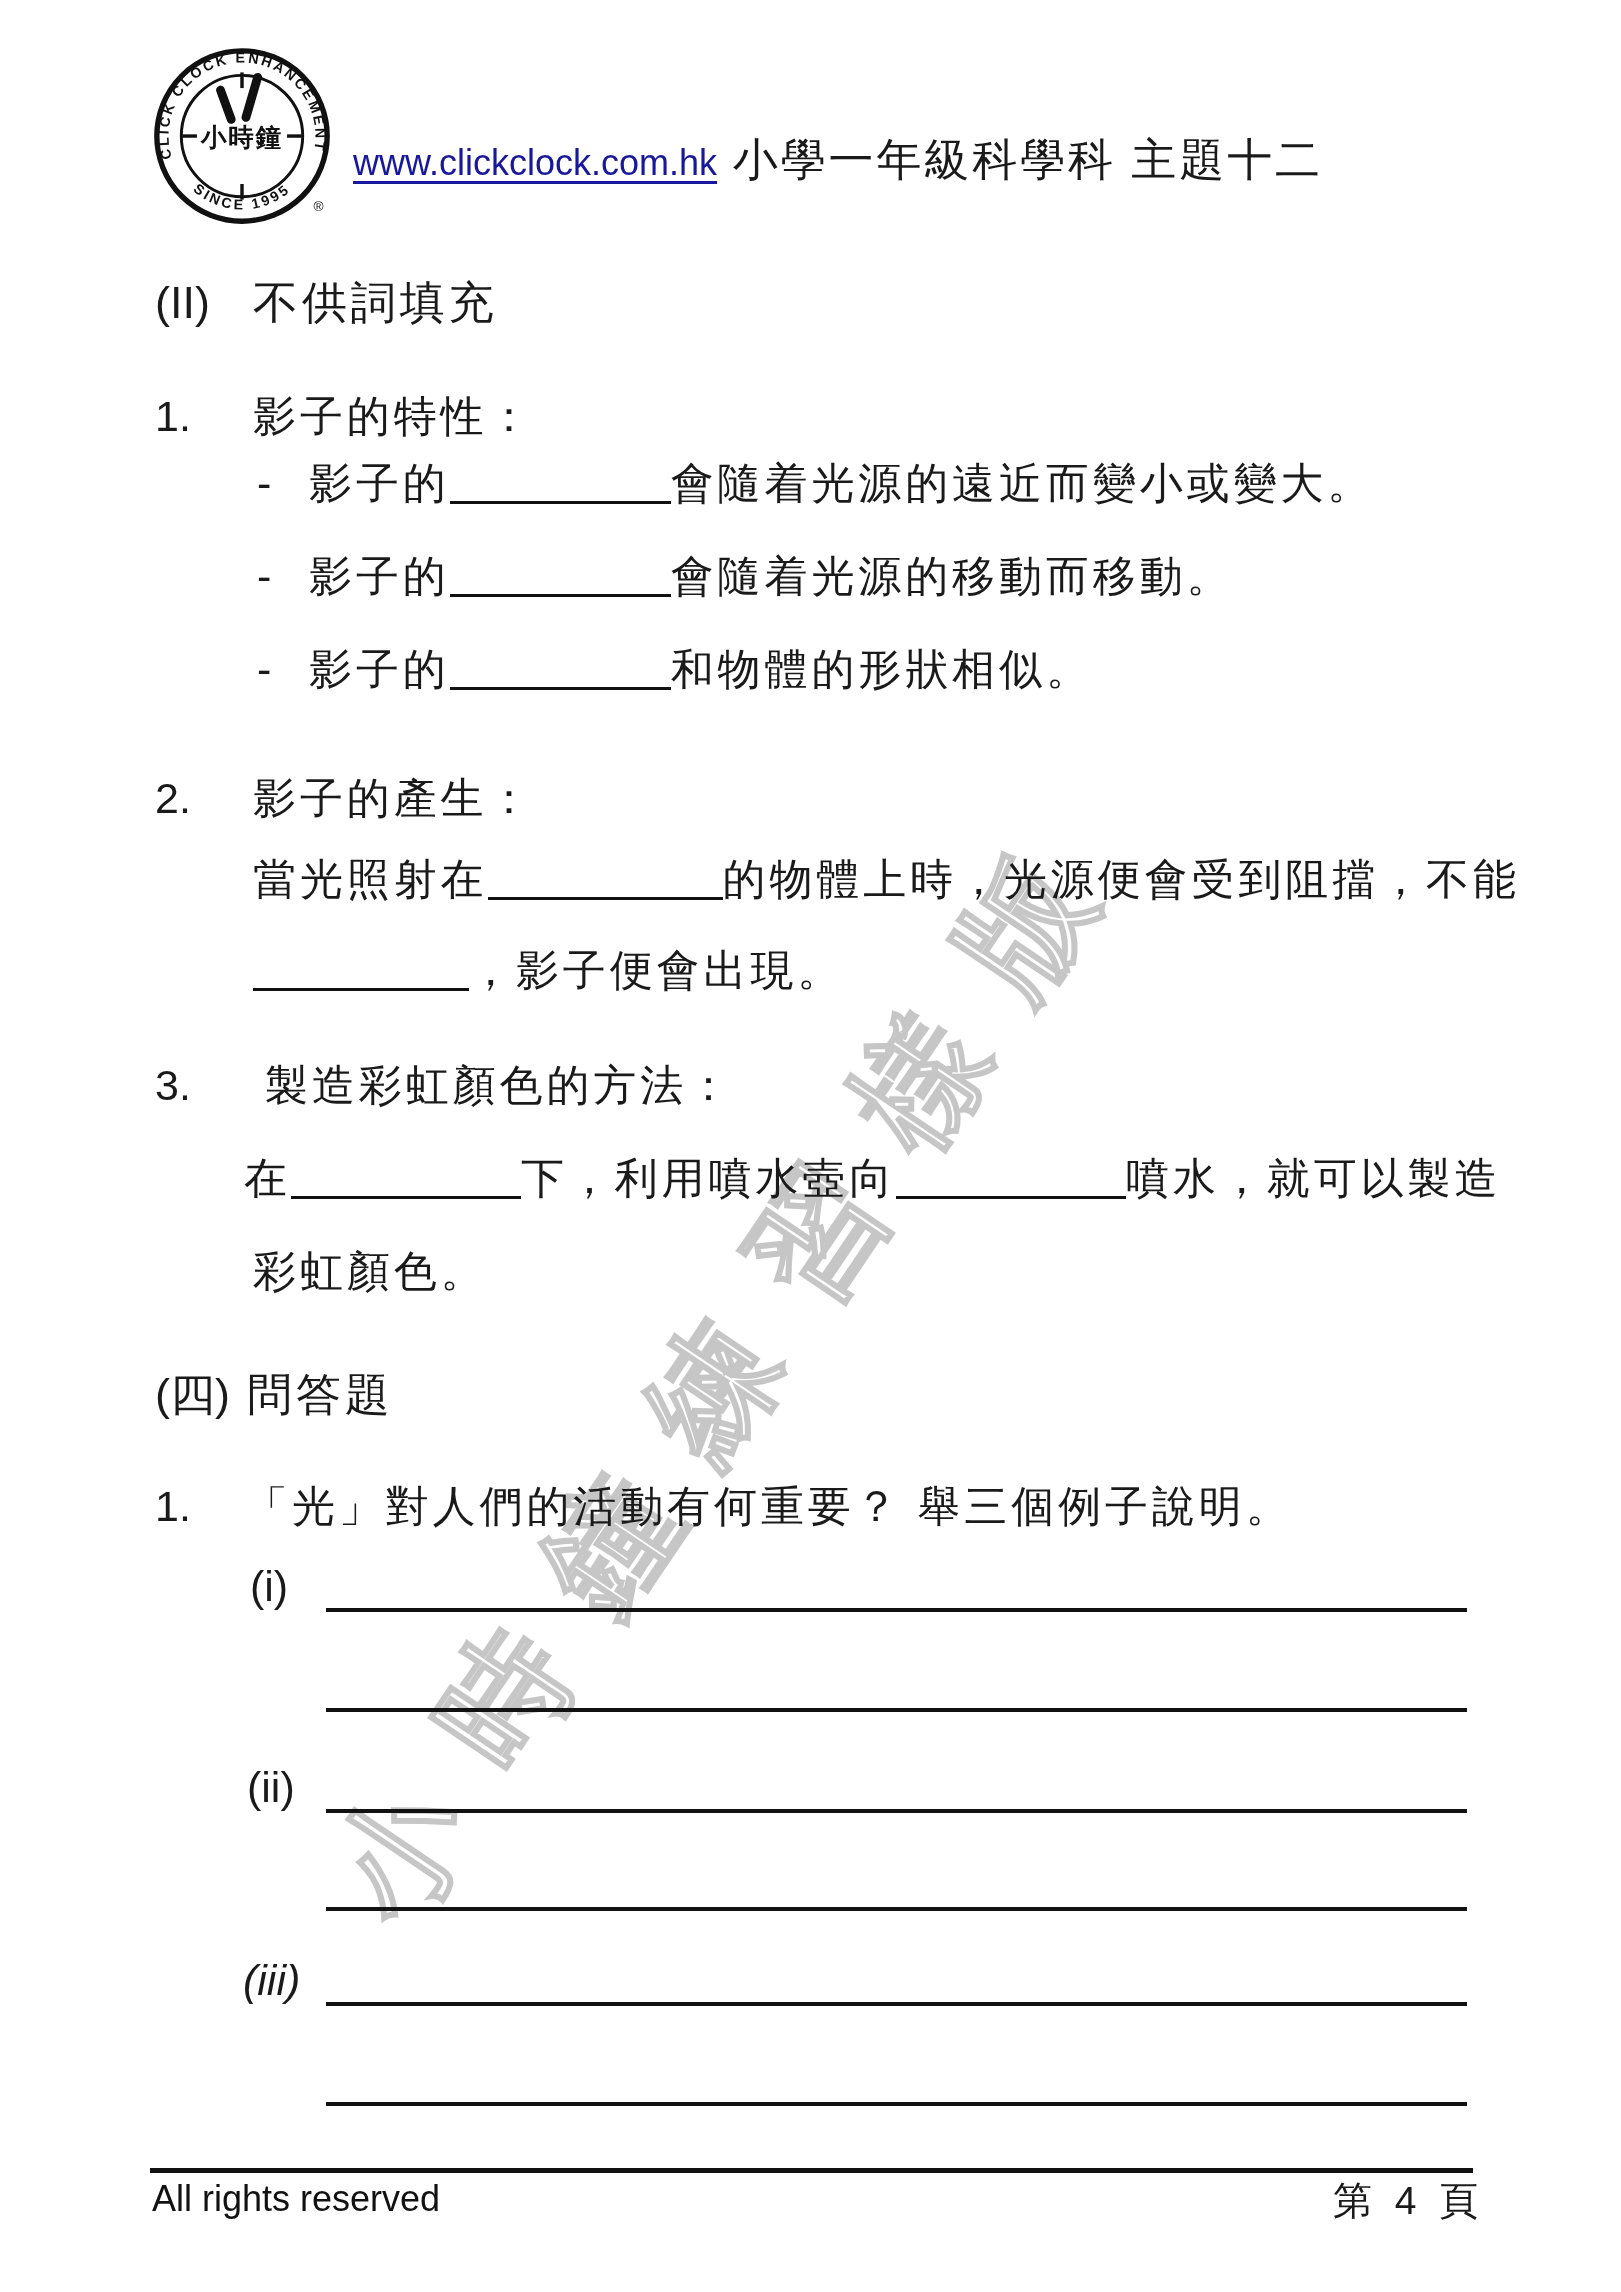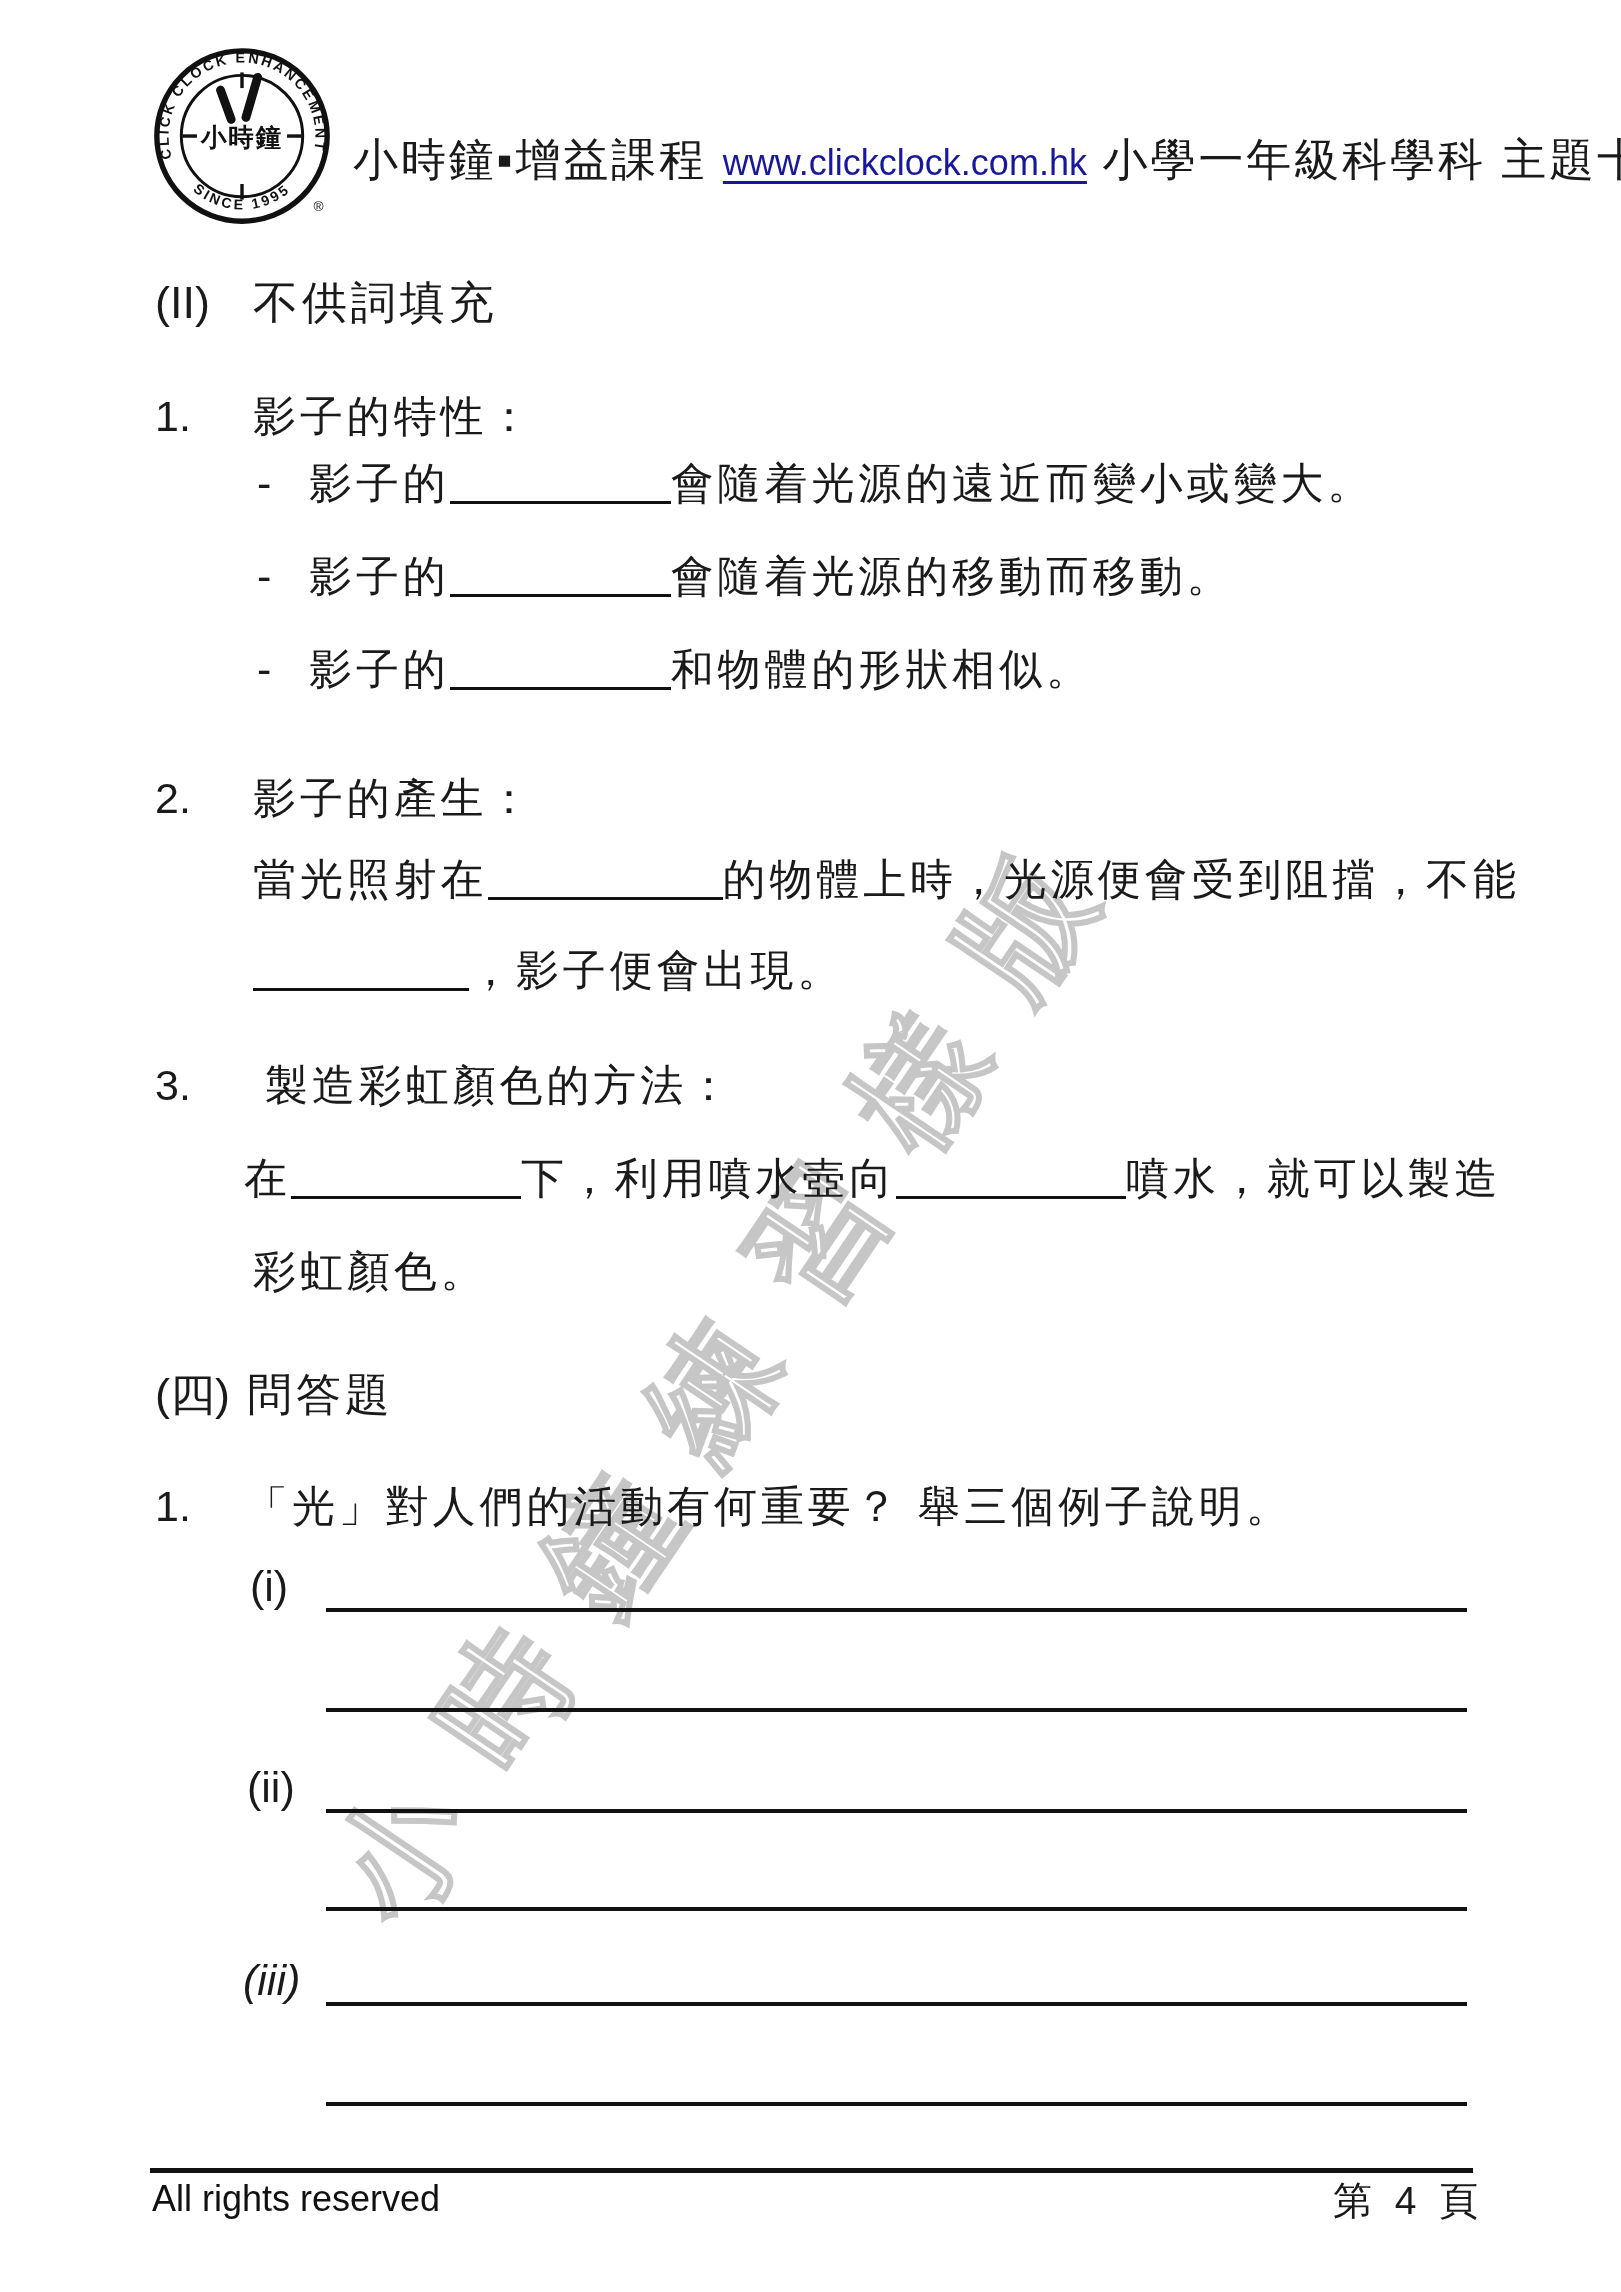--- a/index.html
+++ b/index.html
@@ -56,21 +56,20 @@
       <line x1="34" y1="93" x2="49" y2="93" stroke="#111" stroke-width="3.5"></line>
 
       <line x1="84" y1="76" x2="73" y2="46" stroke="#111" stroke-width="9" stroke-linecap="round"></line>
       <line x1="99" y1="74" x2="111" y2="33" stroke="#111" stroke-width="9" stroke-linecap="round"></line>
 
       <text x="95" y="103" text-anchor="middle" font-size="26" font-weight="bold" letter-spacing="2" fill="#111">小時鐘</text>
       <text x="168" y="170" font-size="14" fill="#111">®</text>
     </svg>
 
     <div class="abs hdr-row" style="left:353px; top:130px;">
-      <span class="hdr-cjk">小時鐘▪增益課程</span>
       <span class="hdr-url">www.clickclock.com.hk</span>
       <span class="hdr-cjk">小學一年級科學科 主題十二</span>
     </div>
 
     <div class="abs num" style="left:155px; top:276px; font-size:45px;">(II)</div>
     <div class="abs cjk" style="left:253px; top:276px; font-size:45px;">不供詞填充</div>
 
     <div class="abs num" style="left:155px; top:390px;">1.</div>
     <div class="abs cjk" style="left:253px; top:390px;">影子的特性：</div>
 

